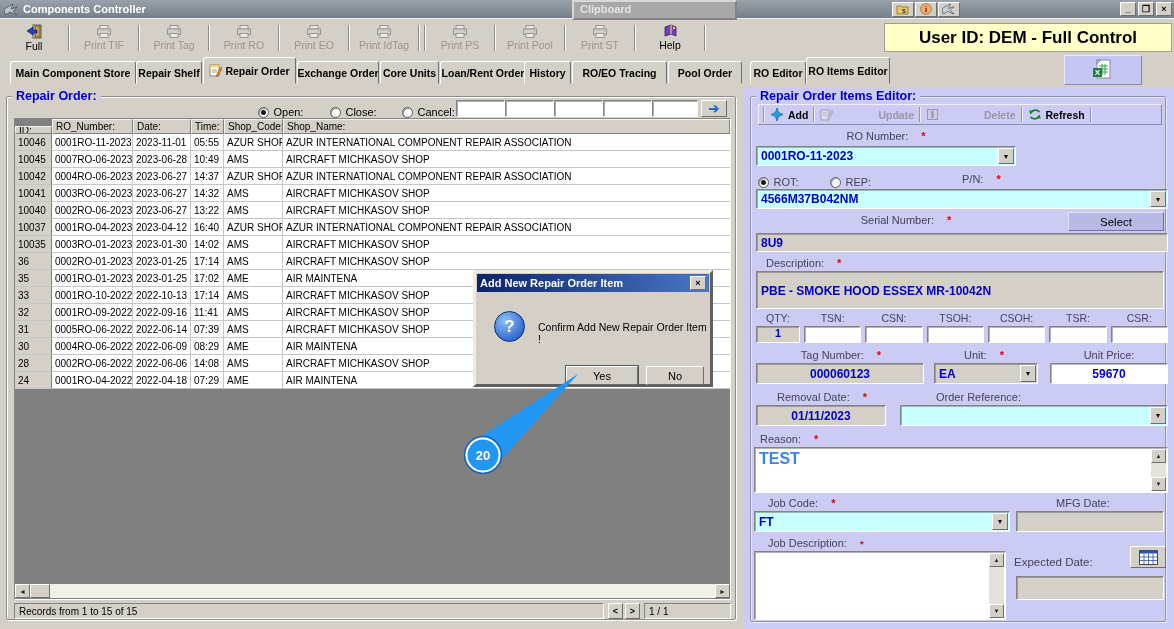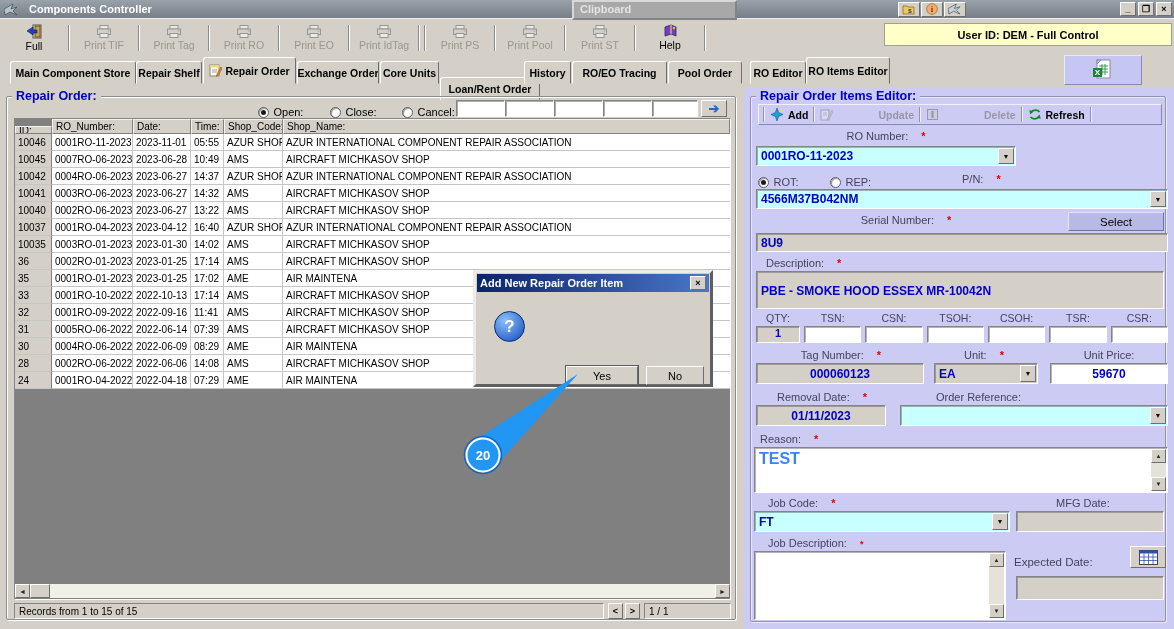--- a/index.html
+++ b/index.html
@@ -11,38 +11,38 @@
   .abs { position:absolute; }
 
   
   .raised { border:1px solid; border-color:#ffffff #6e6e6e #6e6e6e #ffffff; background:#d4d0c8; }
   .groupbox { border:1px solid #8c8c8c; box-shadow: inset 1px 1px 0 #fff, 1px 1px 0 #fff; border-radius:2px; }
 
   
   .titlebar { left:0; top:0; width:1174px; height:18px;
     background:linear-gradient(180deg,#99a1a9,#767f87);
     display:flex; align-items:center; padding-left:4px; }
-  .titlebar .wtitle { color:#fff; font-weight:bold; font-size:11px; margin-left:11px; }
+  .titlebar .wtitle { color:#fff; font-weight:bold; font-size:11px; margin-left:5px; }
   .traybtn { width:22px; height:15px; display:flex; align-items:center; justify-content:center; margin-left:1px; }
   .winbtn  { width:16px; height:14px; font-size:9px; font-weight:bold; display:flex; align-items:center; justify-content:center; margin-left:2px; color:#000; }
 
   .clipwin { left:572px; top:0; width:165px; height:20px; background:#a8a8a8;
     border:2px outset #d8d8d8; color:#e4e4e4; font-weight:bold; font-size:11px;
     padding:1px 0 0 6px; z-index:6; }
 
   
   .toolbar { left:0; top:18px; width:1174px; height:38px; border-top:1px solid #f2f0ea;
     display:flex; align-items:center; padding:2px 0 2px 2px; }
   .tbtn { width:64px; height:31px; display:flex; flex-direction:column; align-items:center;
     justify-content:center; font-size:10.5px; gap:1px; }
   .tbtn.disabled { color:#9a968c; }
   .tbtn.disabled svg { filter:grayscale(1) opacity(.55); }
   .tsep { width:2px; height:26px; border-left:1px solid #8a8a8a; border-right:1px solid #fff; margin:0 2px; }
-  .userbar { left:884px; top:23px; width:288px; height:23px; background:#ffffc8;
-    border:1px solid #a0a090; font-weight:bold; font-size:11px;
+  .userbar { left:884px; top:23px; width:288px; height:29px; background:#ffffc8;
+    border:1px solid #a0a090; font-weight:bold; font-size:17px;
     display:flex; align-items:center; justify-content:center; }
 
   
   .tab { position:absolute; top:61px; height:23px; background:#d4d0c8;
     border:1px solid; border-color:#ffffff #6e6e6e #d4d0c8 #ffffff;
     border-radius:3px 3px 0 0; display:flex; align-items:center; justify-content:center;
     font-size:10.5px; font-weight:bold; white-space:nowrap; overflow:hidden; gap:3px; }
   .tab.active { top:57px; height:27px; z-index:2; }
   .excelbox { left:1064px; top:55px; width:78px; height:30px; background:#c6c6f2;
     border:1px solid; border-color:#e8e8ff #8888b8 #8888b8 #e8e8ff;
@@ -297,21 +297,21 @@
         <rect x="1" y="1" width="9" height="11" fill="#fffef0" stroke="#8a8a6a"></rect>
         <rect x="1" y="1" width="9" height="2.4" fill="#f0d878"></rect>
         <line x1="3" y1="6" x2="8" y2="6" stroke="#a0a0a0"></line>
         <line x1="3" y1="8" x2="8" y2="8" stroke="#a0a0a0"></line>
         <polygon points="12,3 8,10 7.4,12.4 9.6,11 13,4.5" fill="#e88820" stroke="#7a4810" stroke-width="0.5"></polygon>
       </svg>
     <span>Repair Order</span>
   </div>
   <div class="tab" style="left:297px;width:82px;">Exchange Order</div>
   <div class="tab" style="left:380px;width:59px;">Core Units</div>
-  <div class="tab" style="left:440px;width:100px;margin-top:16px;">Loan/Rent Order</div>
+  <div class="tab" style="left:440px;width:86px;">Loan/Rent Order</div>
   <div class="tab" style="left:524px;width:47px;">History</div>
   <div class="tab" style="left:572px;width:95px;">RO/EO Tracing</div>
   <div class="tab" style="left:668px;width:74px;">Pool Order</div>
   <div class="tab" style="left:750px;width:56px;">RO Editor</div>
   <div class="tab active" style="left:806px;width:84px;">RO Items Editor</div>
   <div class="abs excelbox">
     <svg width="22" height="22" viewBox="0 0 22 22">
         <rect x="5" y="1" width="13" height="18" fill="#fff" stroke="#8888a8"></rect>
         <path d="M5 1 L9 1 L5 5 Z" fill="#c8c8e8" stroke="#8888a8"></path>
         <line x1="7" y1="7" x2="16" y2="7" stroke="#30a050"></line>
@@ -656,20 +656,21 @@
   <div class="valfield inset bg-gray" style="left:1016px;top:576px;width:148px;height:24px;">
       <span></span>
     </div>
 
   <div class="abs dialog">
     <div class="dtitle">
       <span>Add New Repair Order Item</span>
       <div class="dclose">×</div>
     </div>
     <div class="qicon">?</div>
+    <div class="dmsg">Confirm Add New Repair Order Item !</div>
     <div class="dbtn" style="left:90px;top:93px;width:72px;">Yes</div>
     <div class="dbtn" style="left:170px;top:93px;width:58px;box-shadow:none;">No</div>
   </div>
 
   <svg class="abs anno" viewBox="0 0 1174 629">
     <polygon points="578,374 494,468 472,442" fill="#2196f3"></polygon>
     <circle cx="483" cy="455" r="18.5" fill="none" stroke="#1565c0" stroke-width="1.5"></circle>
     <circle cx="483" cy="455" r="16.5" fill="#2196f3" stroke="#ffffff" stroke-width="2"></circle>
     <text x="483" y="460" text-anchor="middle" font-family="Liberation Sans, sans-serif" font-size="13" font-weight="bold" fill="#ffffff">20</text>
   </svg>

